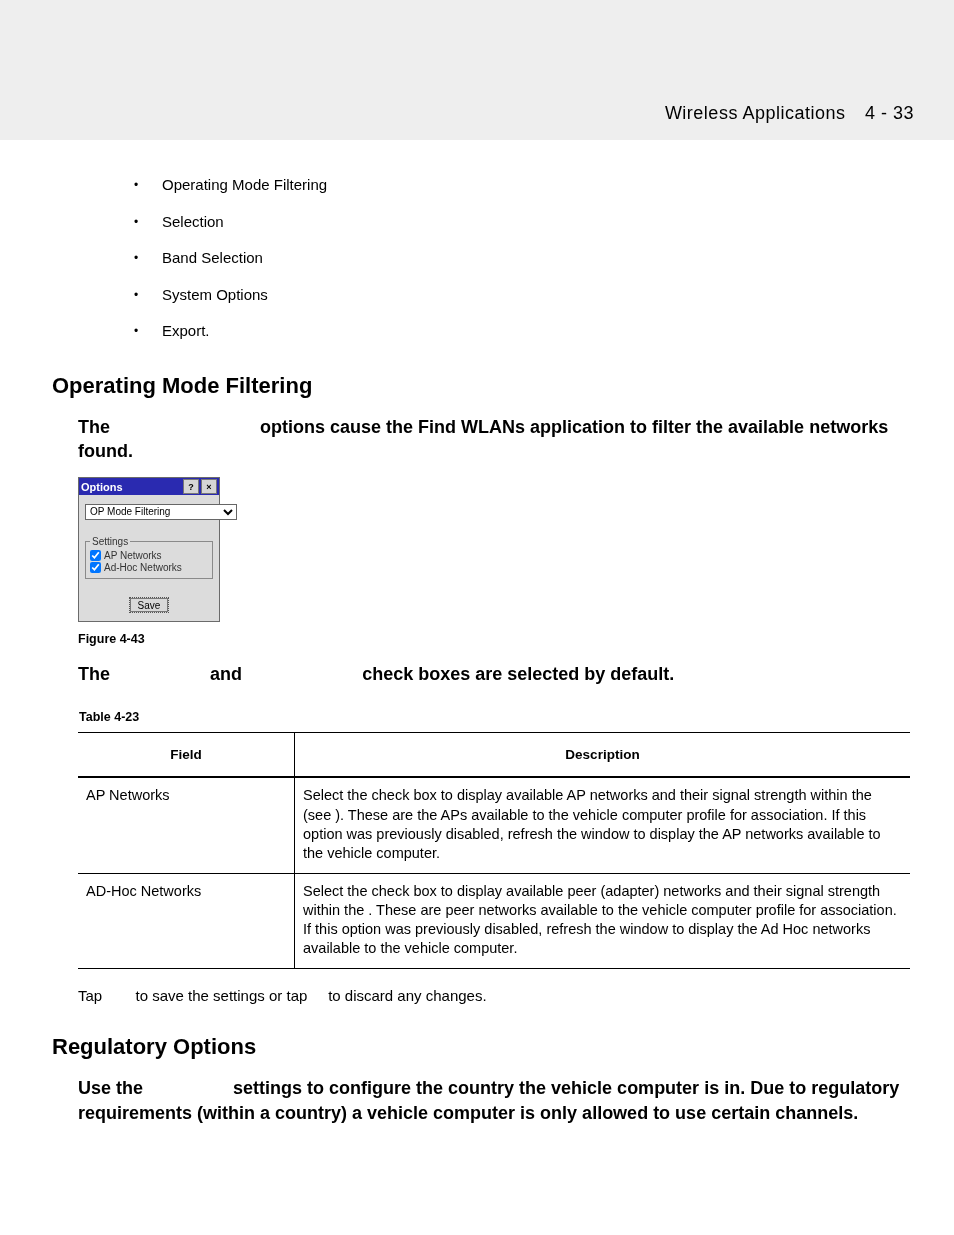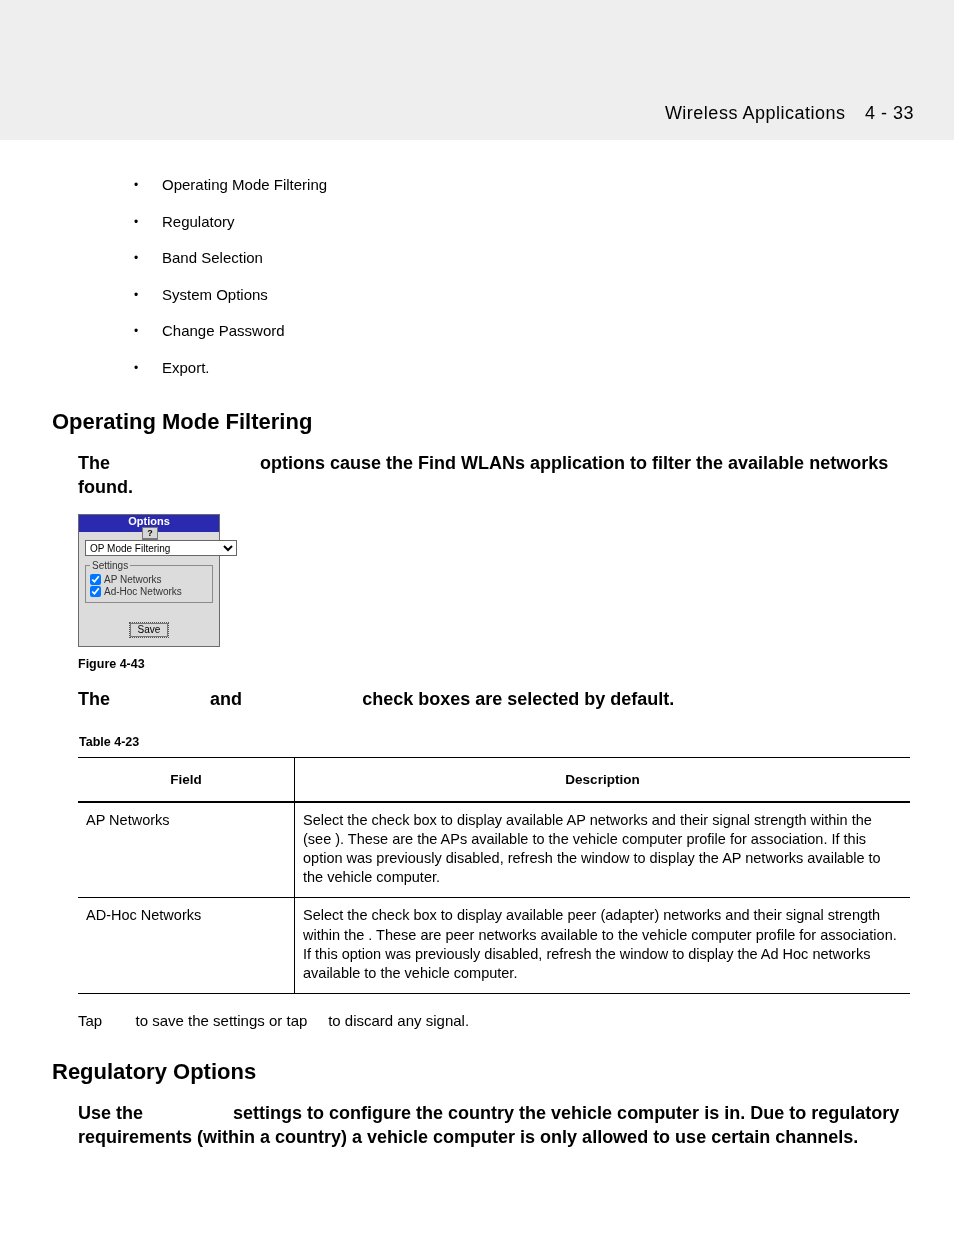--- a/index.html
+++ b/index.html
@@ -10,26 +10,26 @@
   .run-head .t2{margin-left:14px;}
   .content{padding:0 44px 0 78px;}
   ul.b{list-style:none;margin:34px 0 0 56px;padding:0;}
   ul.b li{font-size:15px;line-height:1.5;margin:0 0 14px 0;}
   ul.b li::before{content:"•";display:inline-block;width:28px;font-size:12px;vertical-align:1px;}
   h2.sec{font-family:"Trebuchet MS","Arial Narrow",Arial,sans-serif;font-weight:700;font-size:22px;margin:30px 0 16px -26px;}
   .para{font-size:18px;margin:0 0 14px 0;line-height:1.35;font-weight:bold;}
   .indent{margin-left:0;}
   .figwrap{margin:4px 0 8px 0;}
   .dlg{width:140px;border:1px solid #6b6b6b;background:#dcdcdc;font-family:Tahoma,Arial,sans-serif;}
-  .dlg .tb{background:#2a2ab0;color:#fff;height:17px;display:flex;align-items:center;font-size:11px;font-weight:700;padding:0 2px;flex-direction:column;}
+  .dlg .tb{background:#2a2ab0;color:#fff;height:17px;display:flex;align-items:center;font-size:11px;font-weight:700;padding:0 2px;}
   .dlg .tb .ttl{flex:1;}
   .dlg .tb .wbtn{width:14px;height:13px;background:#d6d6d6;border:1px solid #777;margin-left:2px;display:flex;align-items:center;justify-content:center;color:#000;font-size:9px;font-weight:700;}
   .dlg .body{padding:6px 6px 6px 6px;}
   .dlg select.dd{width:152px;font-size:10px;height:16px;border:1px solid #666;background:#fff;}
-  .dlg fieldset{border:1px solid #8a8a8a;margin:4px 0 4px 0;padding:2px 4px 4px 4px;}
+  .dlg fieldset{border:1px solid #8a8a8a;margin:16px 0 4px 0;padding:2px 4px 4px 4px;}
   .dlg legend{font-size:10px;padding:0 2px;color:#333;}
   .dlg label.cb{display:flex;align-items:center;font-size:10px;margin:1px 0;color:#333;}
   .dlg label.cb input{margin:0 3px 0 0;width:11px;height:11px;}
   .dlg .btnrow{text-align:center;margin-top:16px;padding-bottom:2px;text-decoration:underline;}
   .dlg button.save{font-size:10px;padding:0 8px;border:1px dotted #555;background:#d9d9d9;height:16px;outline:1px solid #777;outline-offset:-2px;}
   .figcap{font-size:12.5px;font-weight:700;margin:10px 0 16px 0;font-family:Arial,sans-serif;}
   .tblcap{font-size:12.5px;font-weight:700;margin:24px 0 8px 1px;font-family:Arial,sans-serif;}
   table.t{width:100%;border-collapse:collapse;font-size:14.5px;}
   table.t thead th{border-top:1.5px solid #000;border-bottom:2.5px solid #000;font-weight:700;font-size:13.5px;padding:14px 8px;}
   table.t thead th:first-child{width:200px;border-right:1px solid #000;}
@@ -45,24 +45,23 @@
     <div class="run-head">
       <span class="t1">Wireless Applications</span>
       <span class="t2">4 - 33</span>
     </div>
   </div>
 
   <div class="content">
 
     <ul class="b">
       <li>Operating Mode Filtering</li>
-      <li>Regulatory</li>
+      <li>Selection</li>
       <li>Band Selection</li>
       <li>System Options</li>
-      <li>Change Password</li>
       <li>Export.</li>
     </ul>
 
     <h2 class="sec">Operating Mode Filtering</h2>
 
     <p class="para indent">
       <span>The </span>
       <span>&nbsp;&nbsp;&nbsp;&nbsp;&nbsp;&nbsp;&nbsp;&nbsp;&nbsp;&nbsp;&nbsp;&nbsp;&nbsp;&nbsp;&nbsp;&nbsp;&nbsp;&nbsp;&nbsp;&nbsp;&nbsp;&nbsp;&nbsp;&nbsp;&nbsp;&nbsp;&nbsp;&nbsp;</span>
       <span> options cause the Find WLANs application to filter the available networks found.</span>
     </p>
@@ -125,21 +124,21 @@
           <td>Select the                             check box to display available peer (adapter) networks and their signal strength within the                                               . These are peer networks available to the vehicle computer profile for association. If this option was previously disabled, refresh the                                              window to display the Ad Hoc networks available to the vehicle computer.</td>
         </tr>
       </tbody>
     </table>
 
     <p class="save-note">
       <span>Tap </span>
       <span>&nbsp;&nbsp;&nbsp;&nbsp;&nbsp;&nbsp;</span>
       <span> to save the settings or tap </span>
       <span>&nbsp;&nbsp;&nbsp;</span>
-      <span> to discard any signal.</span>
+      <span> to discard any changes.</span>
     </p>
 
     <h2 class="sec">Regulatory Options</h2>
 
     <p class="para indent">
       <span>Use the </span>
       <span>&nbsp;&nbsp;&nbsp;&nbsp;&nbsp;&nbsp;&nbsp;&nbsp;&nbsp;&nbsp;&nbsp;&nbsp;&nbsp;&nbsp;&nbsp;&nbsp;</span>
       <span> settings to configure the country the vehicle computer is in. Due to regulatory requirements (within a country) a vehicle computer is only allowed to use certain channels.</span>
     </p>
 

